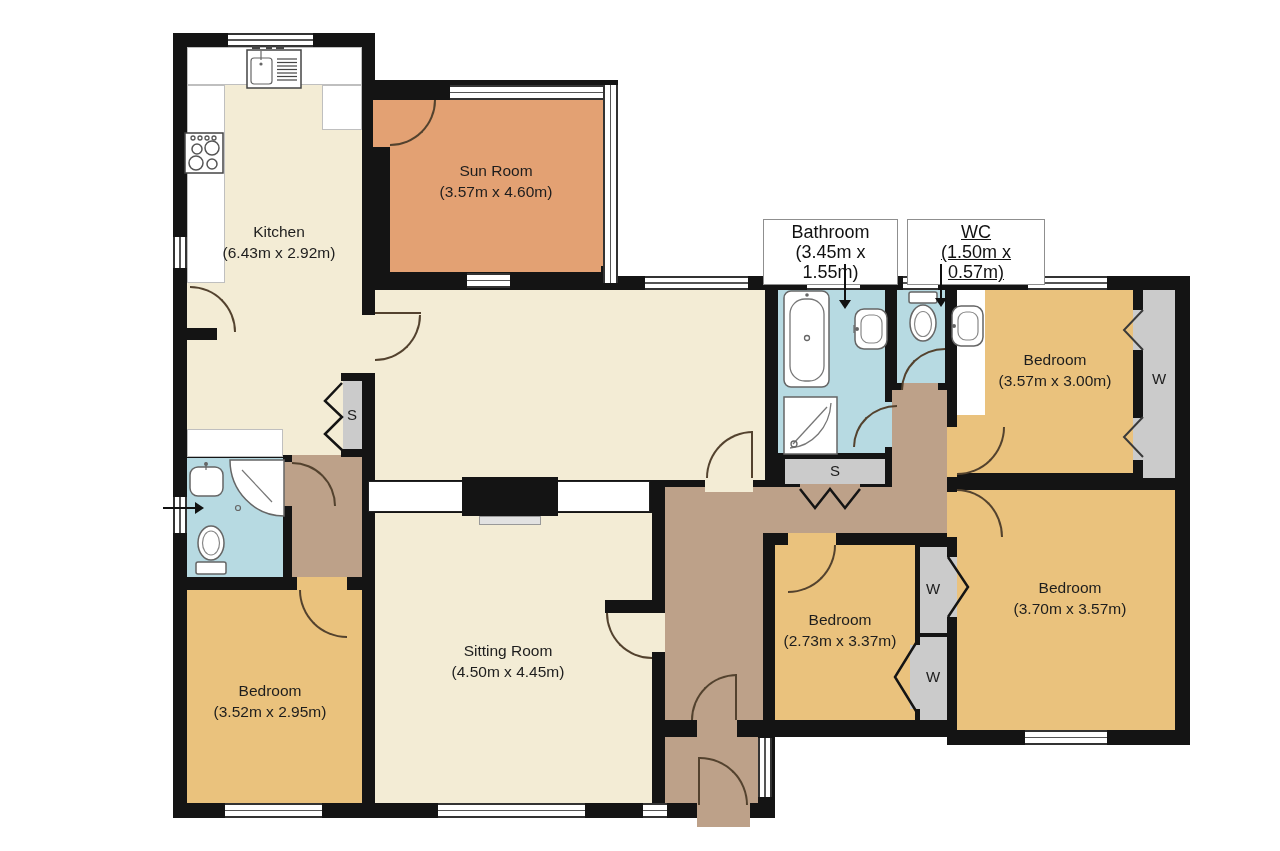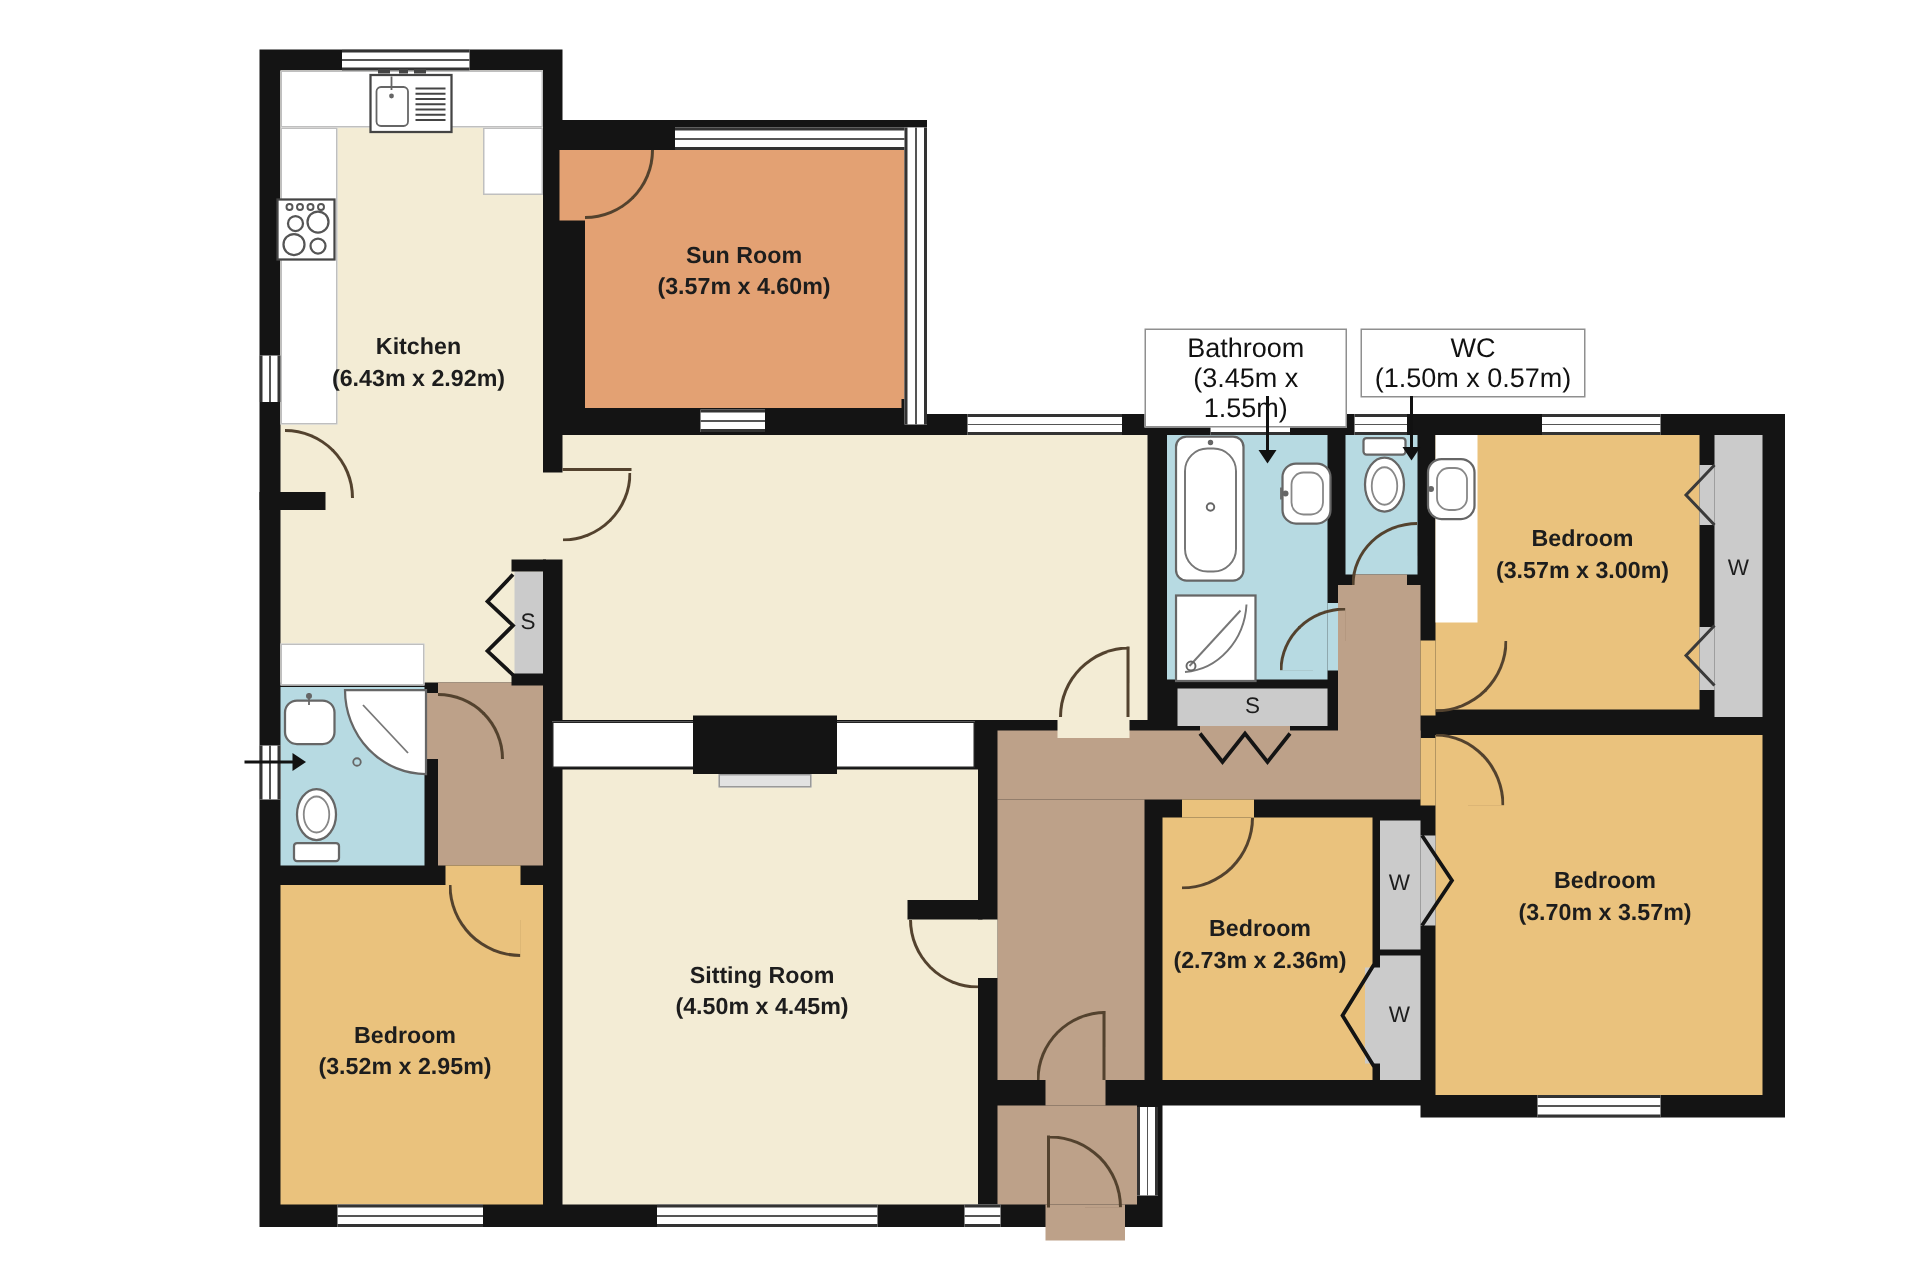--- a/index.html
+++ b/index.html
@@ -11,21 +11,21 @@
         background-image:linear-gradient(to bottom,transparent 44%,#555 44%,#555 56%,transparent 56%);}
   .winV{background:#fff;border-left:2px solid #333;border-right:2px solid #333;
         background-image:linear-gradient(to right,transparent 44%,#555 44%,#555 56%,transparent 56%);}
   .arc{border:0 solid #53422e;}
   .arcSE{border-bottom:2px solid #53422e;border-right:2px solid #53422e;border-bottom-right-radius:100%;}
   .arcSW{border-bottom:2px solid #53422e;border-left:2px solid #53422e;border-bottom-left-radius:100%;}
   .arcNE{border-top:2px solid #53422e;border-right:2px solid #53422e;border-top-right-radius:100%;}
   .arcNW{border-top:2px solid #53422e;border-left:2px solid #53422e;border-top-left-radius:100%;}
   .leaf{background:#53422e;}
   .cnt{background:#fff;border:1px solid #bfbfbf;}
-  .lbl{color:#1d1d1d;font-size:15.5px;line-height:21px;text-align:center;font-weight:bold;}
+  .lbl{color:#1d1d1d;font-size:15.5px;line-height:21px;text-align:center;}
   .mk{color:#1d1d1d;font-size:15px;text-align:center;}
   .callout{background:#fff;border:1px solid #8f8f8f;color:#111;font-size:18px;
            line-height:20px;text-align:center;padding:2px 4px;}
   .room{}
   svg{display:block;}
 </style>
 </head>
 <body>
 
 <div id="plan">
@@ -249,35 +249,35 @@
   <div class="abs lbl" style="left:170px;top:680px;width:200px;">
     <div>Bedroom</div>
       <div>(3.52m x 2.95m)</div>
   </div>
   <div class="abs lbl" style="left:955px;top:349px;width:200px;">
     <div>Bedroom</div>
       <div>(3.57m x 3.00m)</div>
   </div>
   <div class="abs lbl" style="left:740px;top:609px;width:200px;">
     <div>Bedroom</div>
-      <div>(2.73m x 2.36m)</div>
+      <div>(2.73m x 3.37m)</div>
   </div>
   <div class="abs lbl" style="left:970px;top:577px;width:200px;">
     <div>Bedroom</div>
       <div>(3.70m x 3.57m)</div>
   </div>
 
   <div class="abs callout" style="left:763px;top:219px;width:135px;">
     <div>Bathroom</div>
       <div>(3.45m x 1.55m)</div>
   </div>
   <div class="abs" style="left:844px;top:264px;width:2px;height:38px;background:#111;"></div>
   <div class="abs" style="left:839px;top:300px;width:0;height:0;border-left:6px solid transparent;border-right:6px solid transparent;border-top:9px solid #111;"></div>
 
-  <div class="abs callout" style="left:907px;top:219px;width:150px;">
+  <div class="abs callout" style="left:907px;top:219px;width:138px;text-decoration:underline;">
     <div>WC</div>
       <div>(1.50m x 0.57m)</div>
   </div>
   <div class="abs" style="left:940px;top:264px;width:2px;height:36px;background:#111;"></div>
   <div class="abs" style="left:935px;top:298px;width:0;height:0;border-left:6px solid transparent;border-right:6px solid transparent;border-top:9px solid #111;"></div>
 
   <div class="abs" style="left:163px;top:507px;width:34px;height:2px;background:#111;"></div>
   <div class="abs" style="left:195px;top:502px;width:0;height:0;border-top:6px solid transparent;border-bottom:6px solid transparent;border-left:9px solid #111;"></div>
 
 </div>

